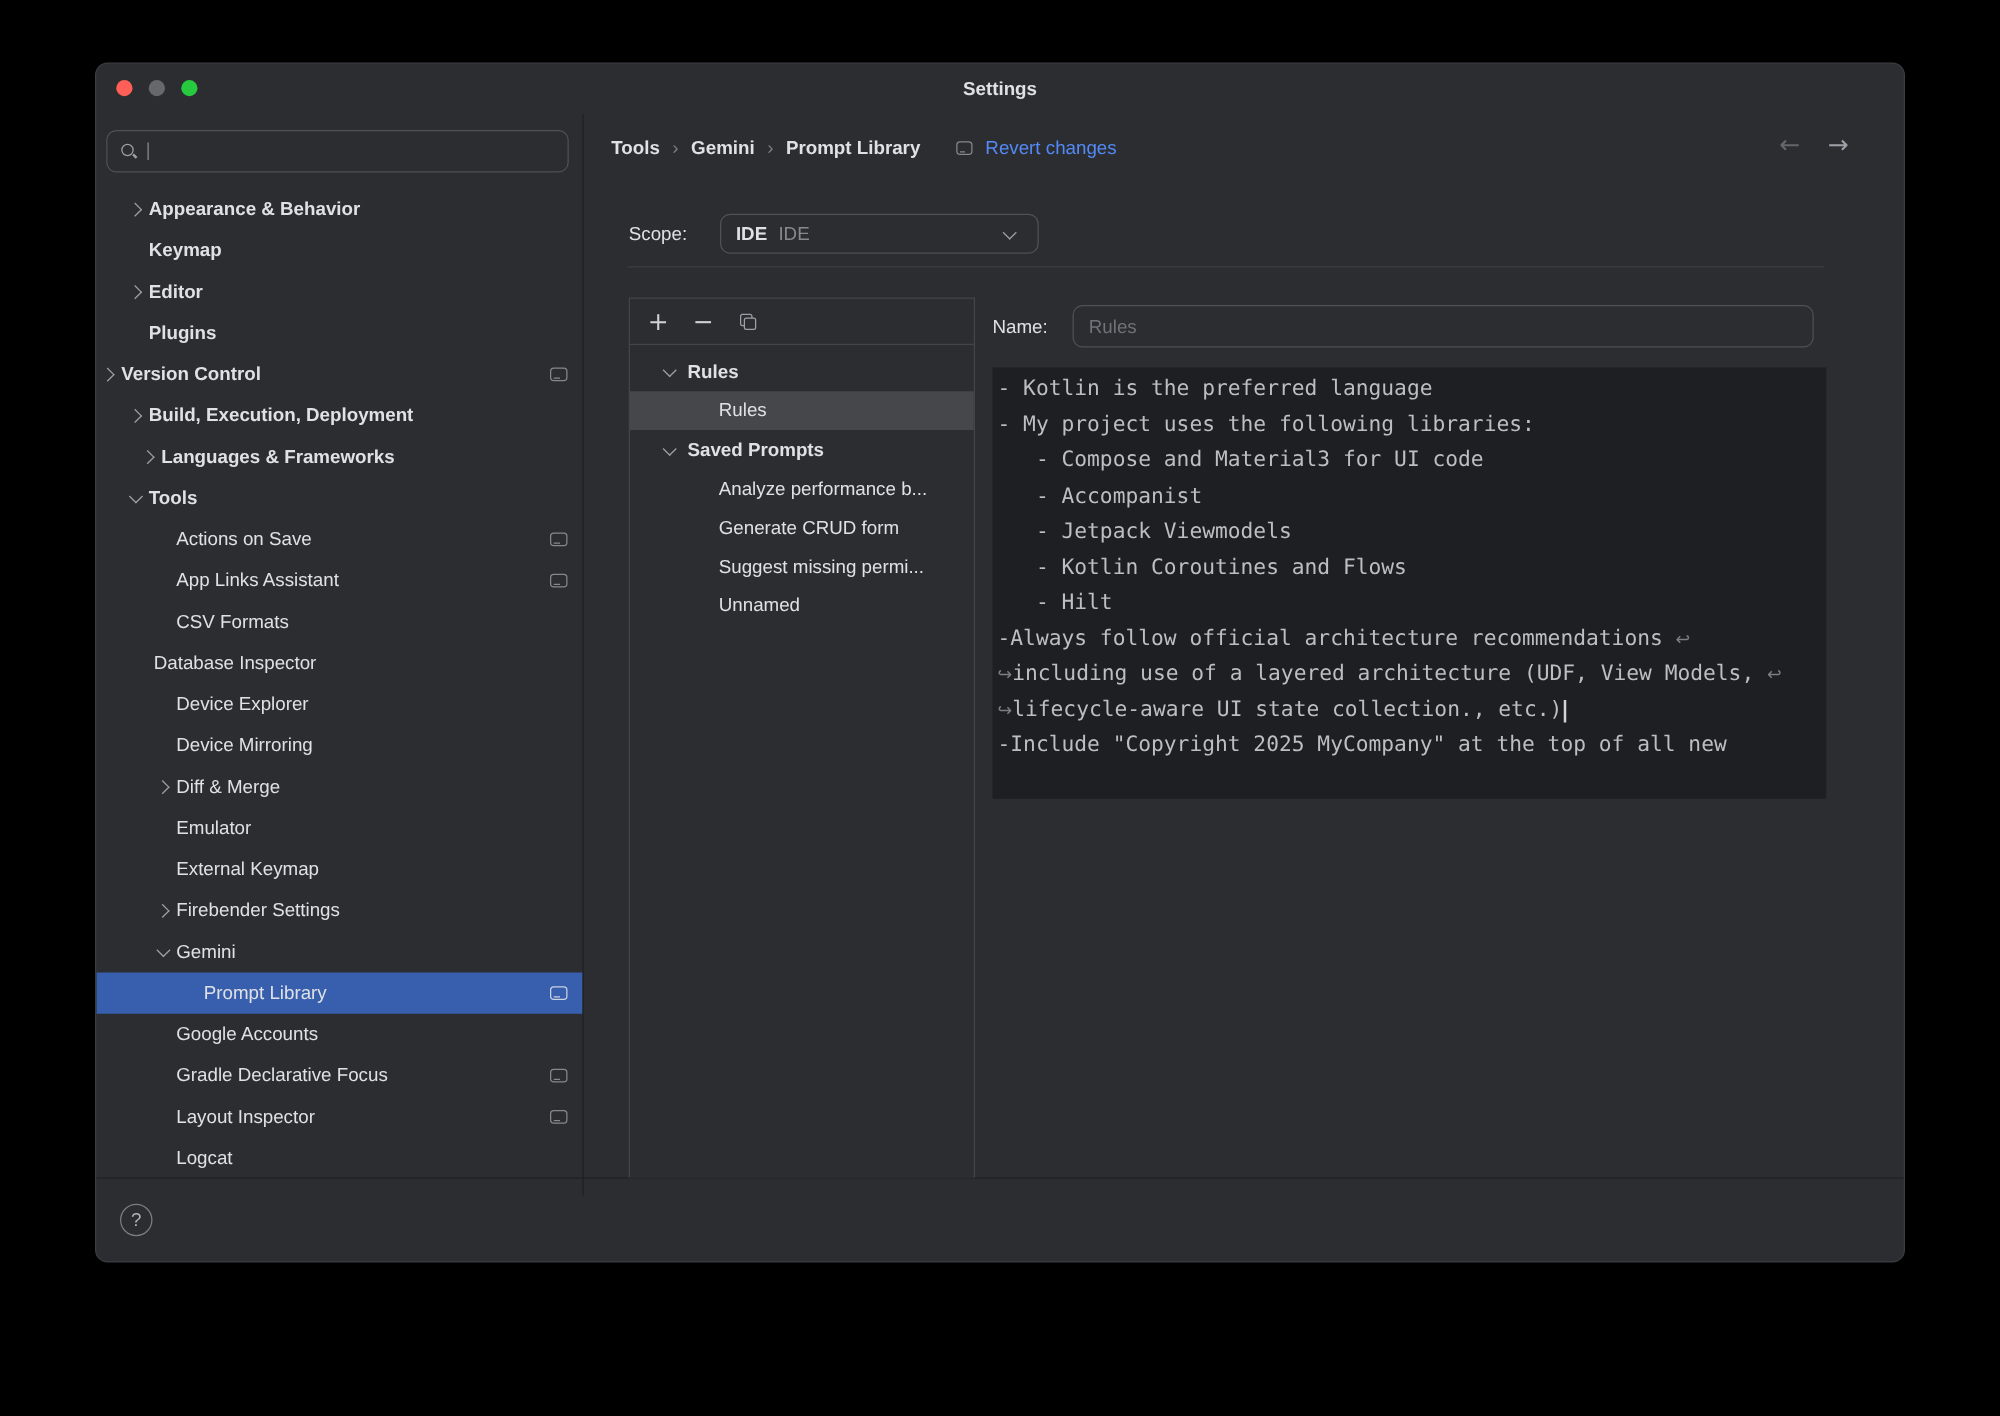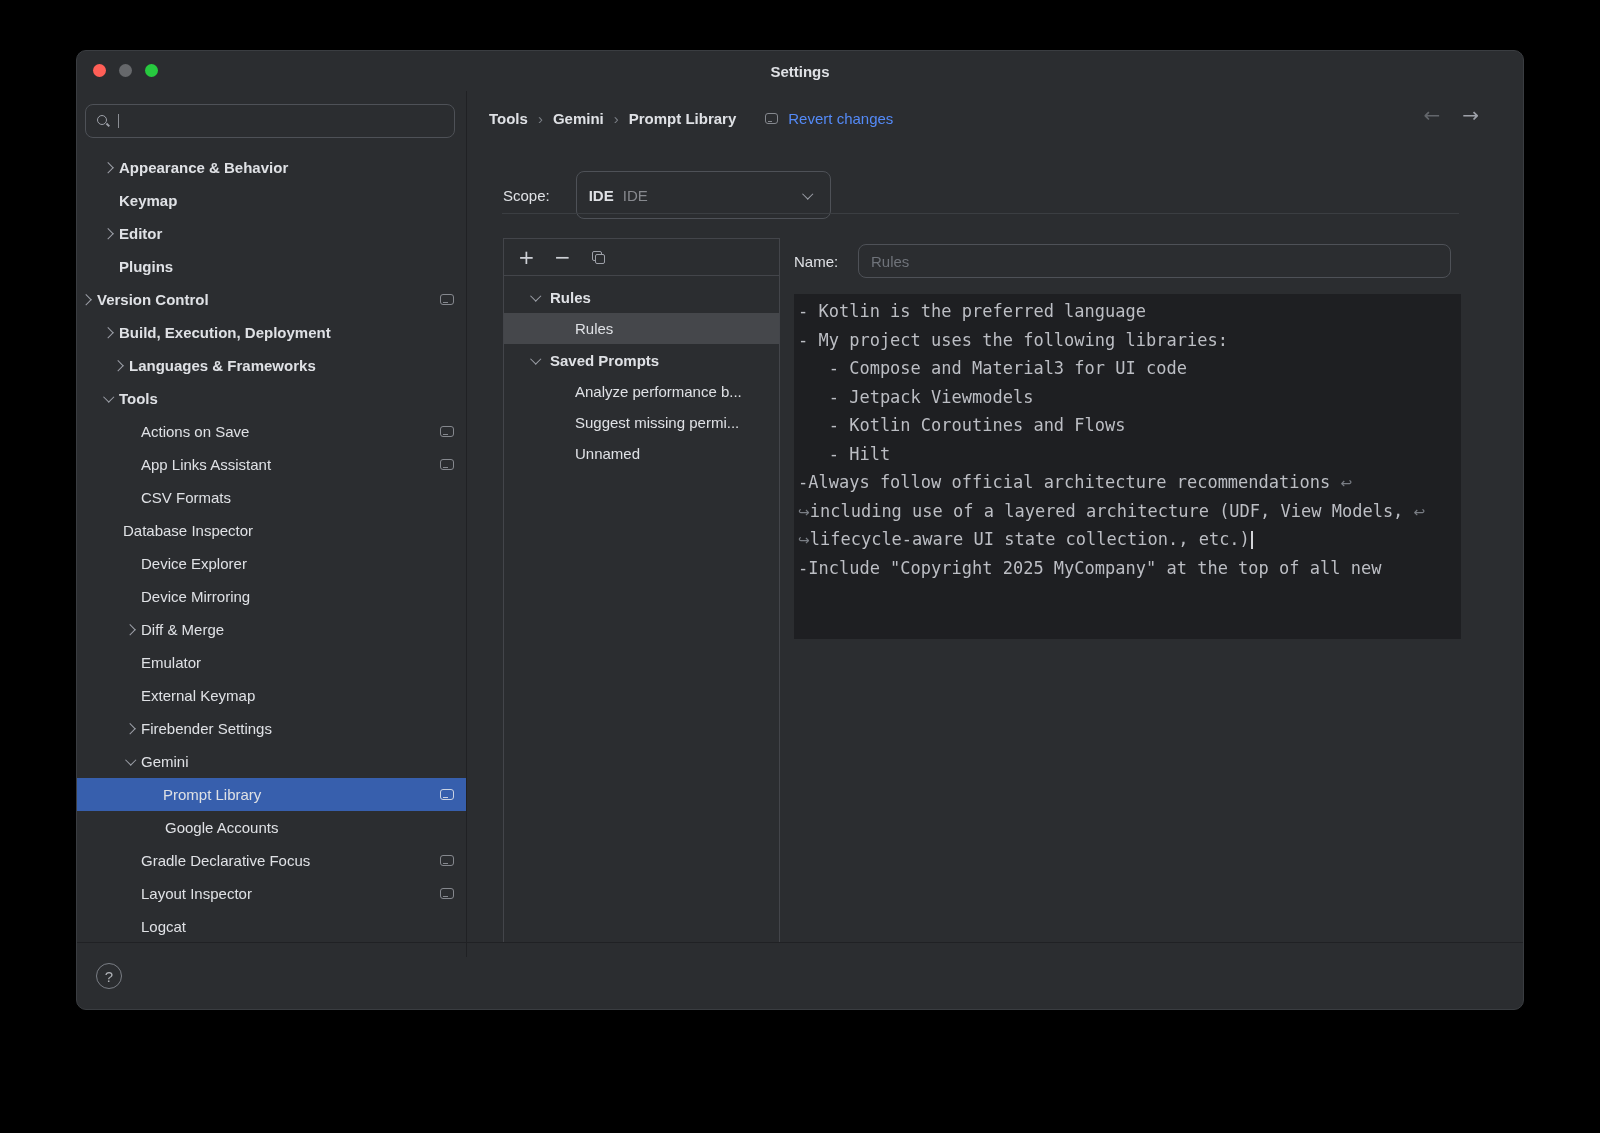--- a/index.html
+++ b/index.html
@@ -52,21 +52,21 @@
   .mod-icon{margin-left:19px;width:13px;height:11px;border:1.5px solid #85888E;border-radius:3px;position:relative;box-sizing:border-box;}
   .mod-icon::after{content:'';position:absolute;left:1.5px;bottom:1px;width:4.5px;height:1.5px;background:#85888E;}
   .revert{color:var(--link,#548AF7);cursor:pointer;white-space:nowrap;}
   .nav-arrows{position:absolute;right:44px;top:14px;display:flex;gap:22px;font-size:20px;line-height:1;font-family:"DejaVu Sans",sans-serif;}
   .arrow{cursor:pointer;}
   .arrow.back{color:#63666B;}
   .arrow.fwd{color:#9DA0A8;}
 
   .scope-row{position:absolute;left:35px;top:80px;display:flex;align-items:center;}
   .scope-label{font-size:15px;color:var(--text,#DFE1E5);margin-right:26px;}
-  .scope-select{width:255px;height:48px;border:1px solid var(--border-light,#4E5157);border-radius:8px;
+  .scope-select{width:255px;height:32px;border:1px solid var(--border-light,#4E5157);border-radius:8px;
                 display:flex;align-items:center;padding:0 12px;gap:9px;box-sizing:border-box;cursor:pointer;}
   .scope-badge{font-weight:700;color:var(--text,#DFE1E5);font-size:15px;}
   .scope-value{color:#87898E;font-size:15px;}
   .dd-chev{margin-left:auto;flex:0 0 20px;}
 
   .hdivider{position:absolute;left:34px;right:64px;top:122px;height:1px;background:#3B3E42;}
 
   
   .list-panel{position:absolute;left:35px;top:147px;width:277px;bottom:0;
               border:1px solid var(--border,#43454A);box-sizing:border-box;}
@@ -221,21 +221,21 @@
             <span class="chev down">
               <i></i>
             </span>
             <span class="lbl">Gemini</span>
           </div>
           <div class="tree-row selected" style="padding-left: 66px;">
             <span class="chev "></span>
             <span class="lbl">Prompt Library</span>
             <span class="badge-icon"></span>
           </div>
-          <div class="tree-row" style="padding-left: 44px; margin-left: 24px;">
+          <div class="tree-row" style="padding-left: 44px;">
             <span class="chev "></span>
             <span class="lbl">Google Accounts</span>
           </div>
           <div class="tree-row" style="padding-left: 44px;">
             <span class="chev "></span>
             <span class="lbl">Gradle Declarative Focus</span>
             <span class="badge-icon"></span>
           </div>
           <div class="tree-row" style="padding-left: 44px;">
             <span class="chev "></span>
@@ -300,37 +300,41 @@
             <div class="pg-header">
               <span class="chev down">
                 <i></i>
               </span>
               <span class="pg-label">Saved Prompts</span>
             </div>
             <div class="pg-item">
               <span>Analyze performance b...</span>
             </div>
             <div class="pg-item">
+              <span>Generate CRUD form</span>
+            </div>
+            <div class="pg-item">
               <span>Suggest missing permi...</span>
             </div>
             <div class="pg-item">
               <span>Unnamed</span>
             </div>
           </div>
       </div>
 
       <div class="name-row">
         <span class="name-label">Name:</span>
         <input class="name-input" value="Rules" style="">
       </div>
 
       <div class="prompt-editor">
           <div class="code-line"><span>- Kotlin is the preferred language</span></div>
           <div class="code-line"><span>- My project uses the following libraries:</span></div>
           <div class="code-line"><span>   - Compose and Material3 for UI code</span></div>
+          <div class="code-line"><span>   - Accompanist</span></div>
           <div class="code-line"><span>   - Jetpack Viewmodels</span></div>
           <div class="code-line"><span>   - Kotlin Coroutines and Flows</span></div>
           <div class="code-line"><span>   - Hilt</span></div>
           <div class="code-line"><span>-Always follow official architecture recommendations </span><span class="wrap-mark">↩</span></div>
           <div class="code-line"><span class="wrap-mark">↪</span><span>including use of a layered architecture (UDF, View Models, </span><span class="wrap-mark">↩</span></div>
           <div class="code-line"><span class="wrap-mark">↪</span><span>lifecycle-aware UI state collection., etc.)</span><span class="caret"></span></div>
           <div class="code-line"><span>-Include "Copyright 2025 MyCompany" at the top of all new</span></div>
         </div>
 
     </div>

